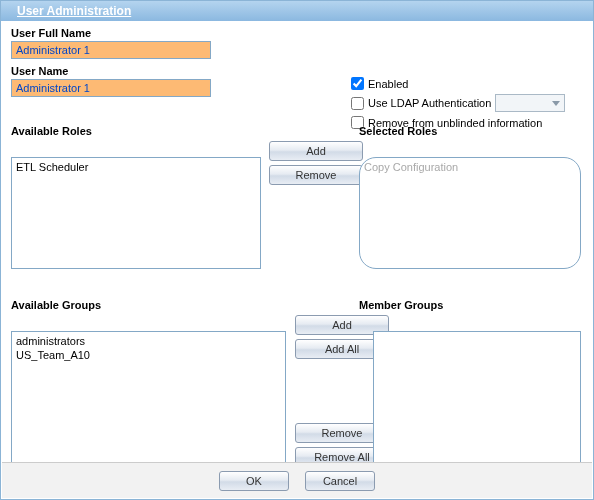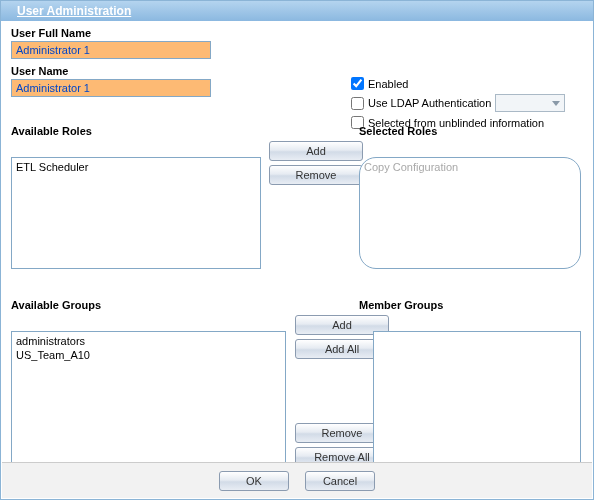--- a/index.html
+++ b/index.html
@@ -153,21 +153,21 @@
         <input type="checkbox" checked="" style="">
         <span class="checkbox-label">Enabled</span>
       </div>
       <div class="checkbox-row">
         <input type="checkbox" style="">
         <span class="checkbox-label">Use LDAP Authentication</span>
         <div class="ldap-select"></div>
       </div>
       <div class="checkbox-row">
         <input type="checkbox" style="">
-        <span class="checkbox-label">Selected from unblinded information</span>
+        <span class="checkbox-label">Remove from unblinded information</span>
       </div>
     </div>
 
     <div class="roles-row">
       <div class="section-label roles-label-left">Available Roles</div>
       <div class="section-label roles-label-right">Selected Roles</div>
       <div class="listbox roles-list-left">
         <div>ETL Scheduler</div>
       </div>
       <div class="roles-btns">

